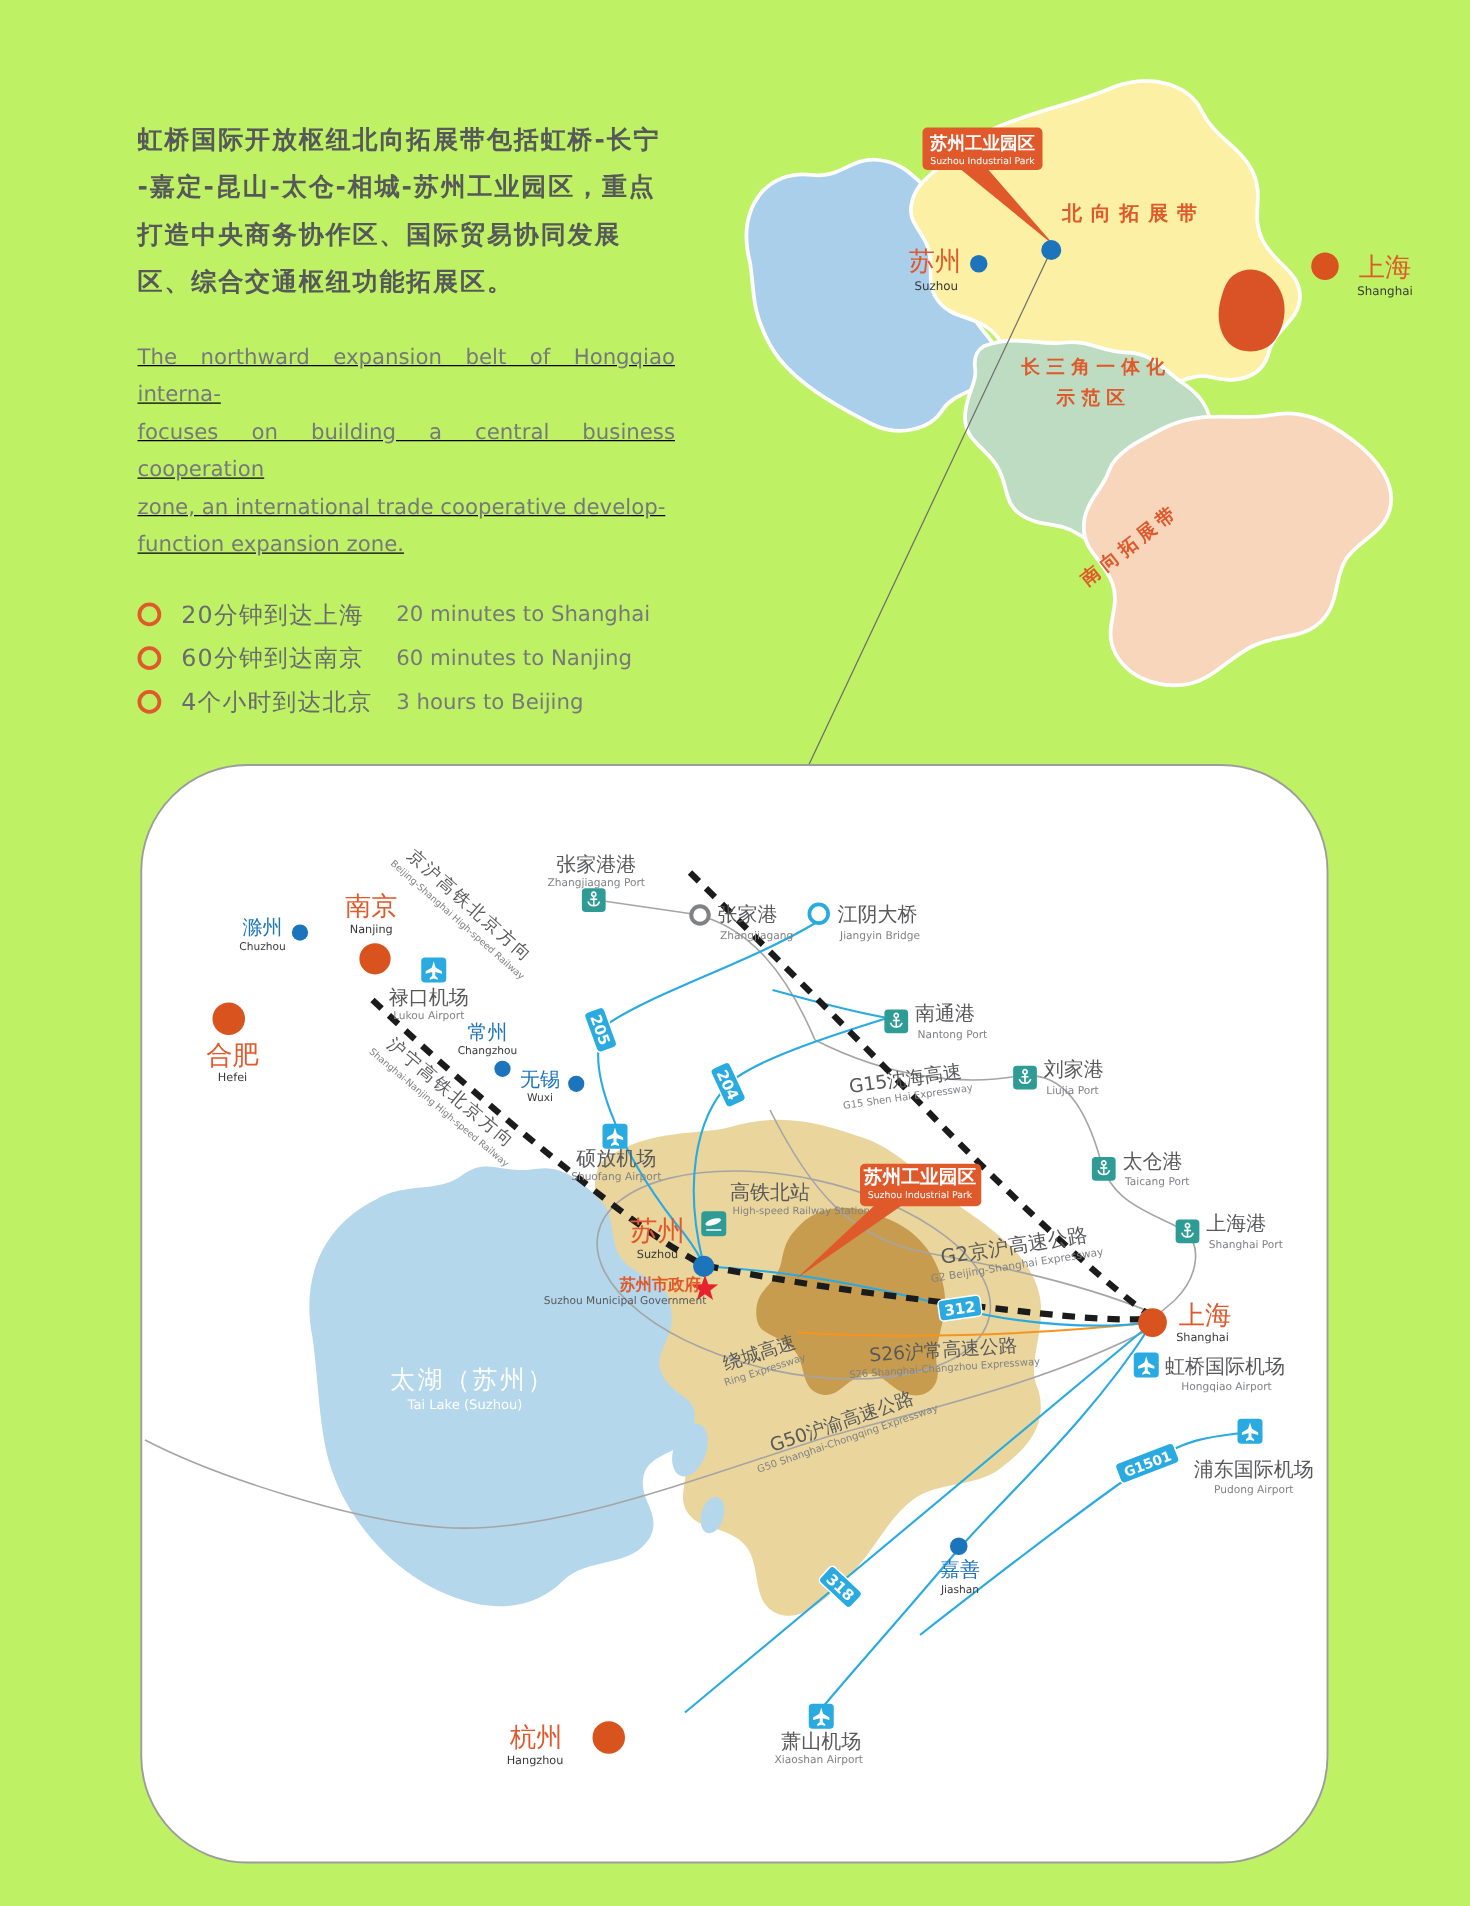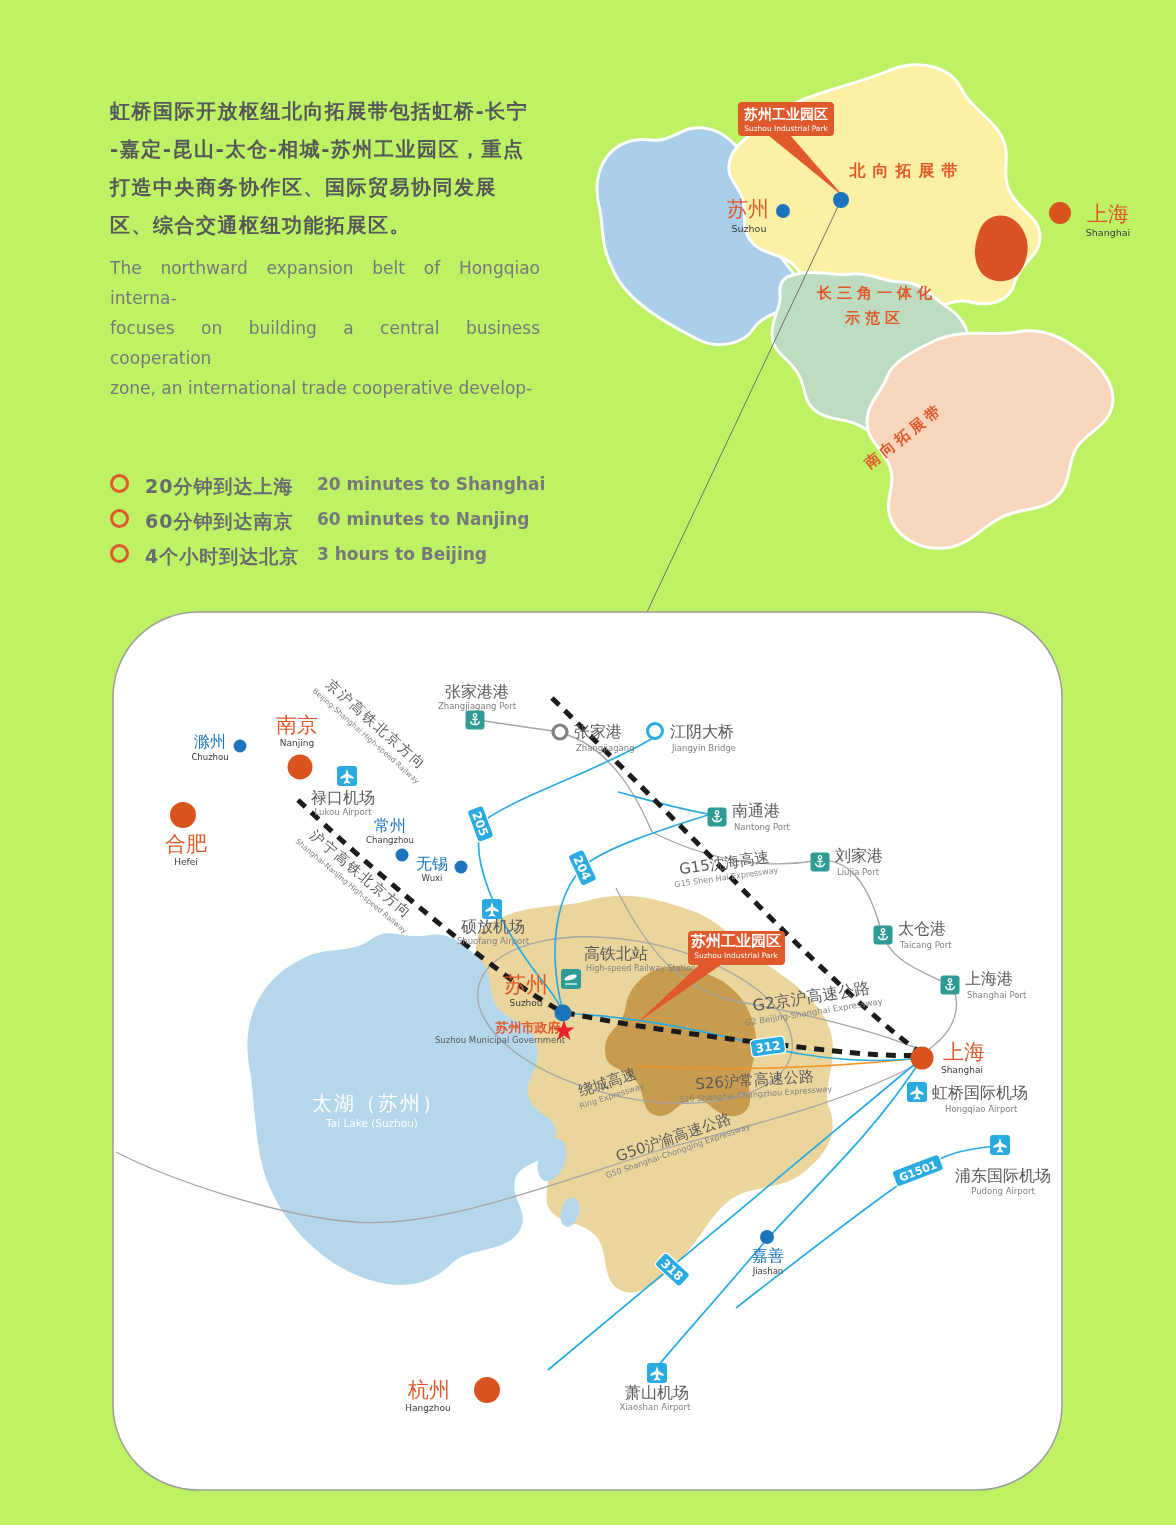--- a/index.html
+++ b/index.html
@@ -2,24 +2,24 @@
 <html><head>
 <meta charset="utf-8">
 <style>
   html,body{margin:0;padding:0;background:#fff;}
   #page{position:relative;width:1176px;height:1525px;background:#bef264;overflow:hidden;
         font-family:"DejaVu Sans","Liberation Sans",sans-serif;}
   
   #intro{position:absolute;left:110px;top:92px;width:430px;}
   .zh-par div{font-size:20px;line-height:38px;color:#57585A;font-weight:600;letter-spacing:1.5px;
               text-align:justify;}
-  .en-par{margin-top:9px;}
+  .en-par{margin-top:27px;text-decoration:underline;}
   .en-par div{font-size:17px;line-height:30px;color:#77787B;text-align:justify;}
   #bullets{position:absolute;left:110px;top:474px;width:460px;}
-  .bullet-row{display:flex;align-items:flex-start;height:35px;font-weight:bold;}
+  .bullet-row{display:flex;align-items:center;height:35px;}
   .bullet-ring{width:13px;height:13px;border:3.5px solid #E0592B;border-radius:50%;margin-right:16px;flex:0 0 auto;}
   .bullet-zh{font-size:19px;color:#6A6B6E;width:172px;letter-spacing:1px;}
   .bullet-en{font-size:17px;color:#77787B;}
   
   text{font-family:"DejaVu Sans","Liberation Sans",sans-serif;}
   .t-dark{fill:#58595B;}
   .t-gray{fill:#808285;}
   .t-orange{fill:#E0592B;}
   .t-blue{fill:#1C75BC;}
   .t-white{fill:#ffffff;}
@@ -34,20 +34,21 @@
   <div class="zh-par">
     <div>虹桥国际开放枢纽北向拓展带包括虹桥-长宁</div>
     <div>-嘉定-昆山-太仓-相城-苏州工业园区，重点</div>
     <div>打造中央商务协作区、国际贸易协同发展</div>
     <div>区、综合交通枢纽功能拓展区。</div>
   </div>
   <div class="en-par">
     <div>The northward expansion belt of Hongqiao interna-</div>
     <div>focuses on building a central business cooperation</div>
     <div>zone, an international trade cooperative develop-</div>
+    <div>function expansion zone.</div>
   </div>
 </div>
 
 <div id="bullets">
   <div class="bullet-row">
     <div class="bullet-ring"></div>
     <div class="bullet-zh">20分钟到达上海</div>
     <div class="bullet-en">20 minutes to Shanghai</div>
   </div>
   <div class="bullet-row">

